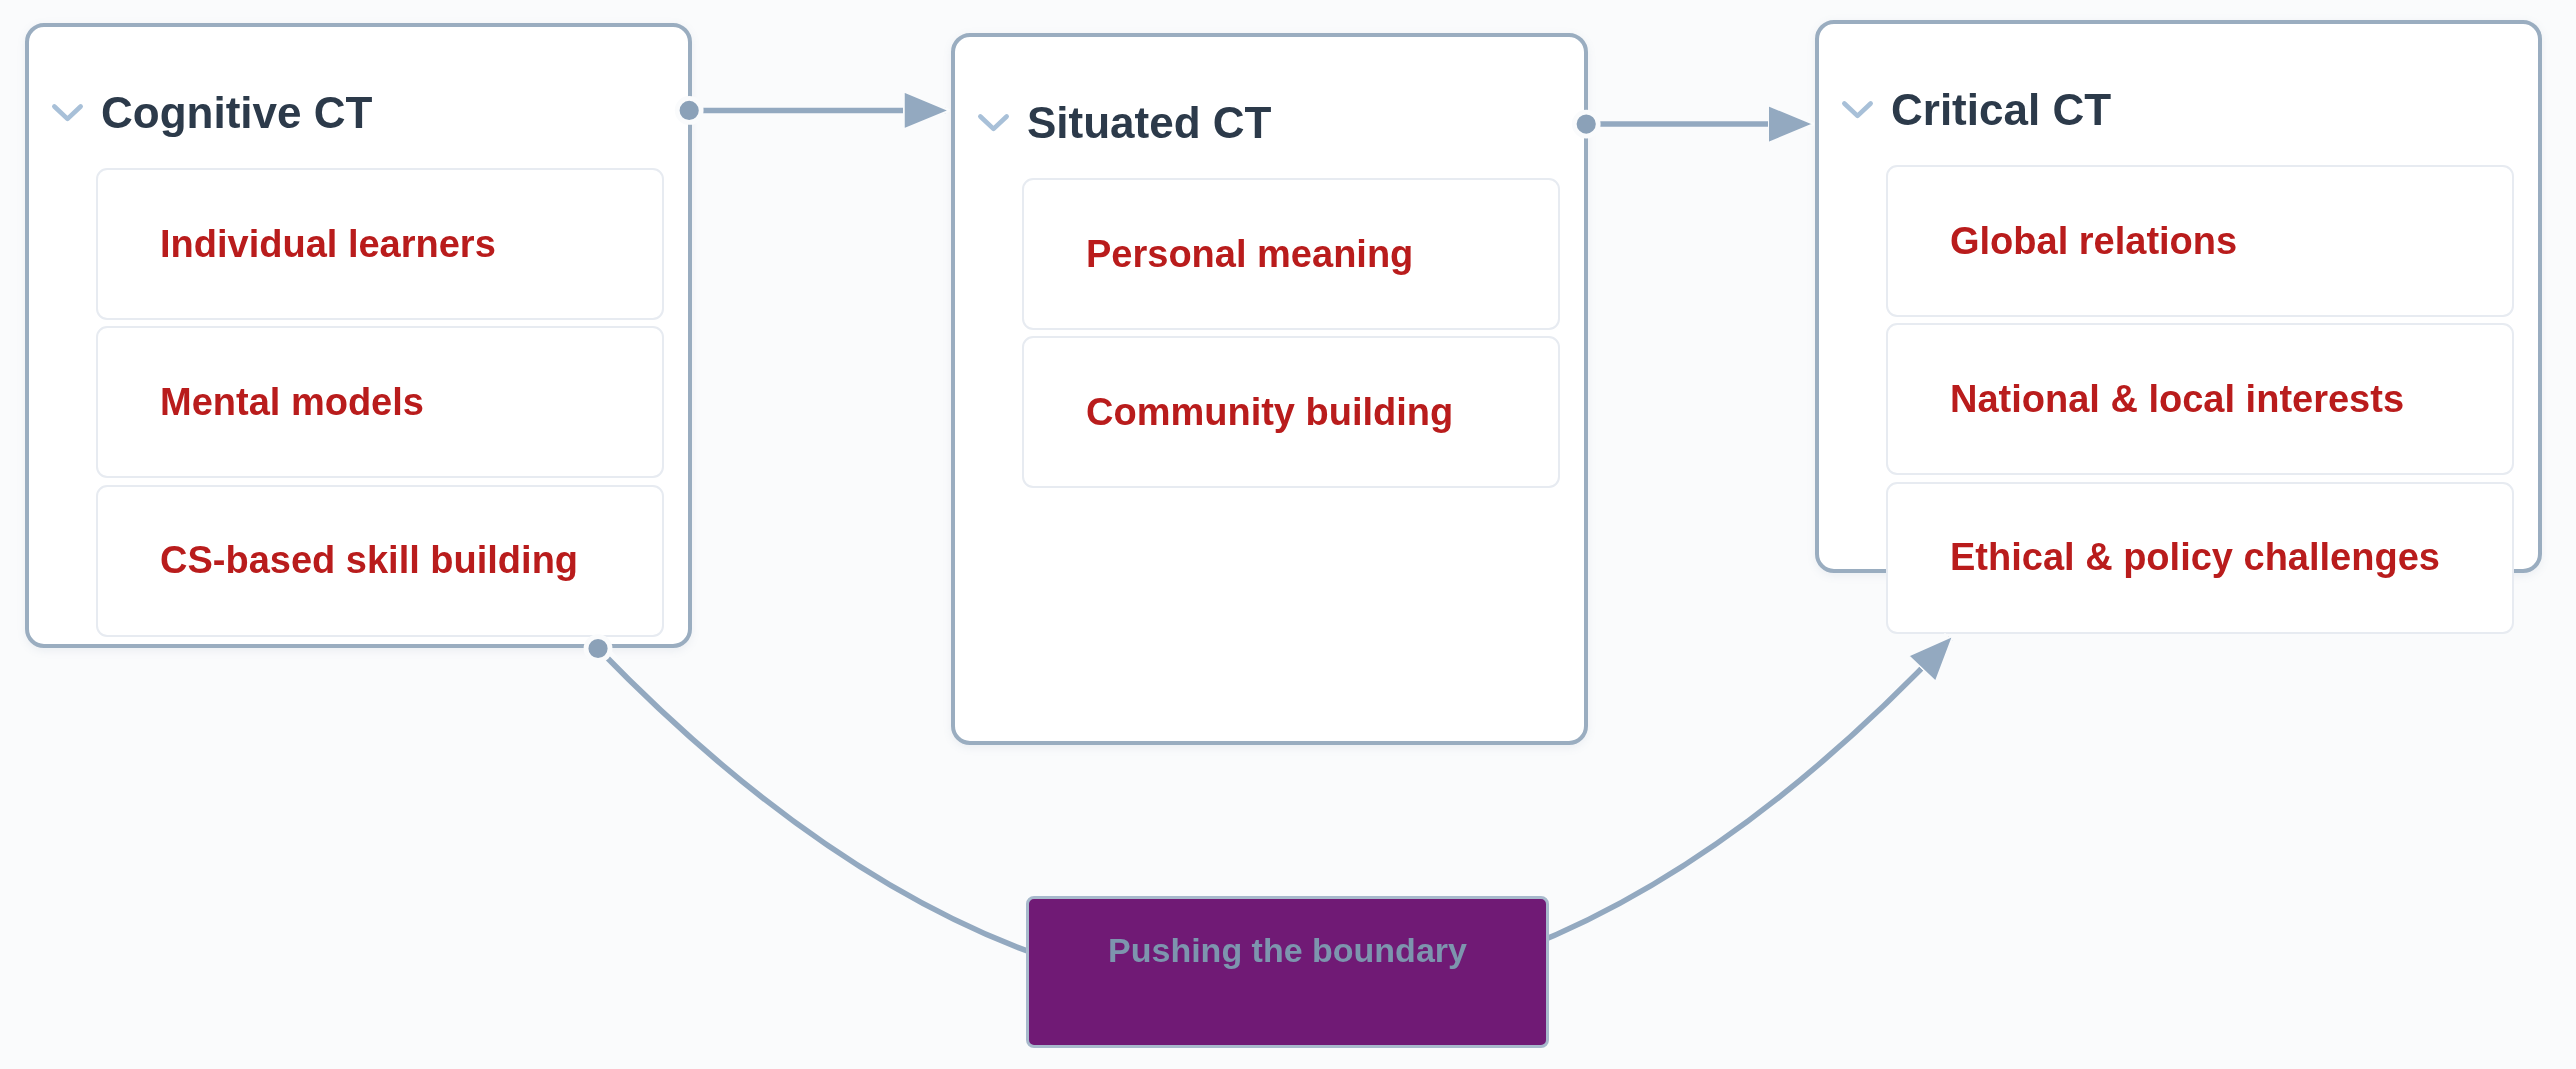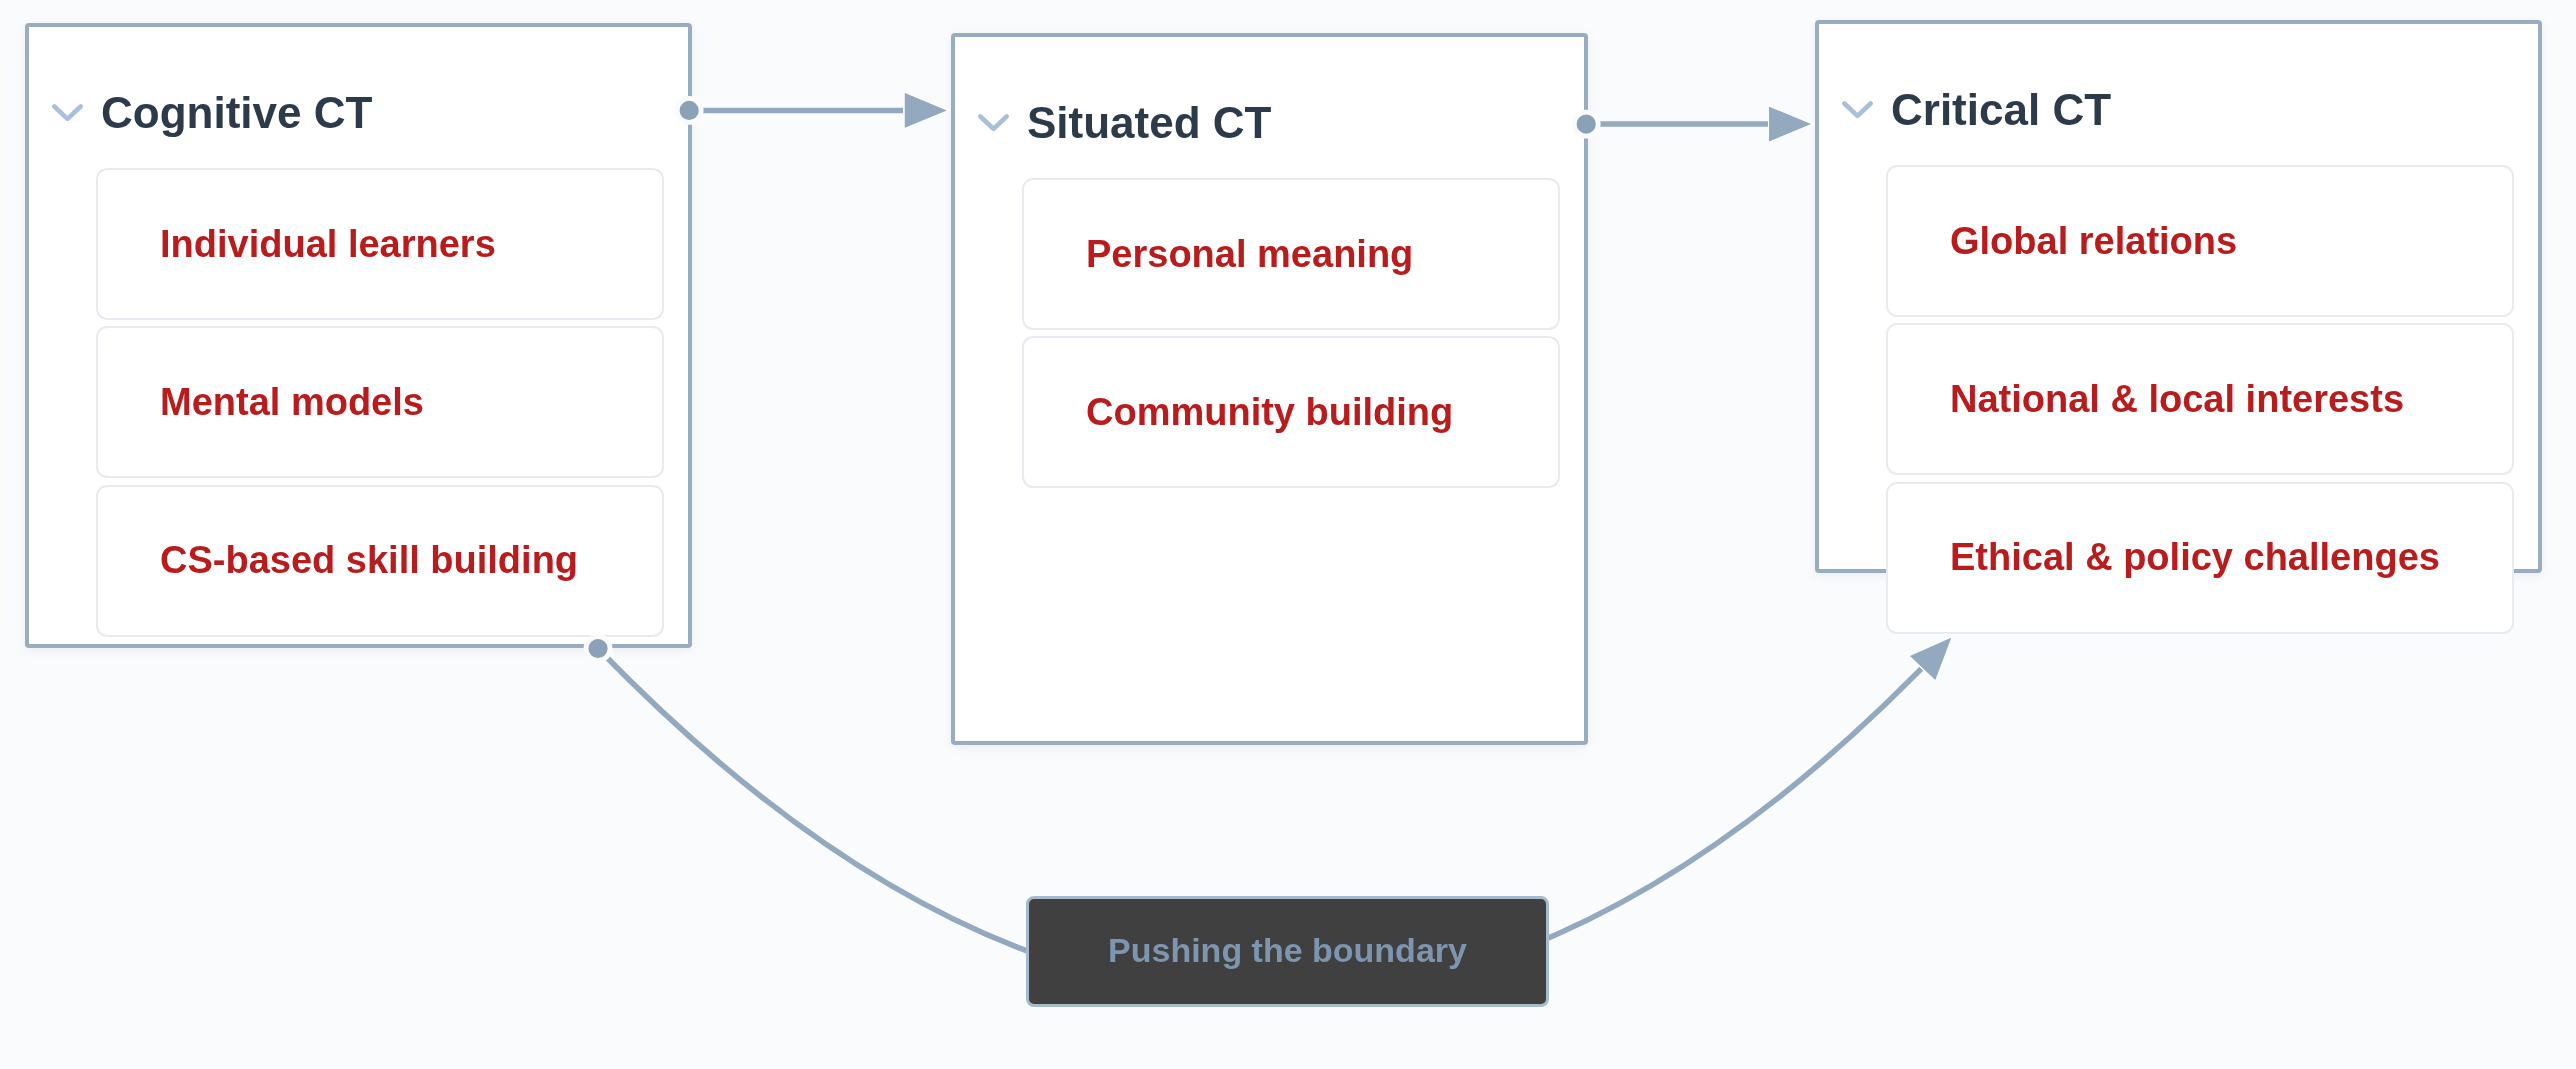--- a/index.html
+++ b/index.html
@@ -14,21 +14,21 @@
     height: 1070px;
     background: #fafbfc;
     overflow: hidden;
   }
 
   
   .panel {
     position: absolute;
     background: #ffffff;
     border: 4px solid #9aadc0;
-    border-radius: 4px;
+    border-radius: 19px;
     box-sizing: border-box;
     box-shadow: 0 2.4px 8px rgba(110, 130, 155, 0.10);
   }
   .panel-header {
     display: flex;
     align-items: center;
     gap: 16px;
     margin: 59px 24px 0 21px;
     height: 53px;
   }
@@ -83,23 +83,23 @@
   .halo { stroke: #fafbfc; stroke-width: 20; fill: none; }
   .line { stroke: #93a9c0; stroke-width: 7; fill: none; }
   .dot  { fill: #8ba1b8; stroke: #fafbfc; stroke-width: 6; }
 
   
   .boundary-box {
     position: absolute;
     left: 1026px;
     top: 896px;
     width: 523px;
-    height: 111px;
+    height: 152px;
     box-sizing: border-box;
-    background: #404040;
+    background: #701a75;
     border: 3.2px solid #a7b9cc;
     border-radius: 8px;
     display: flex;
     justify-content: center;
     align-items: flex-start;
     padding-top: 32px;
     z-index: 10;
   }
   .boundary-label {
     font-size: 34px;

